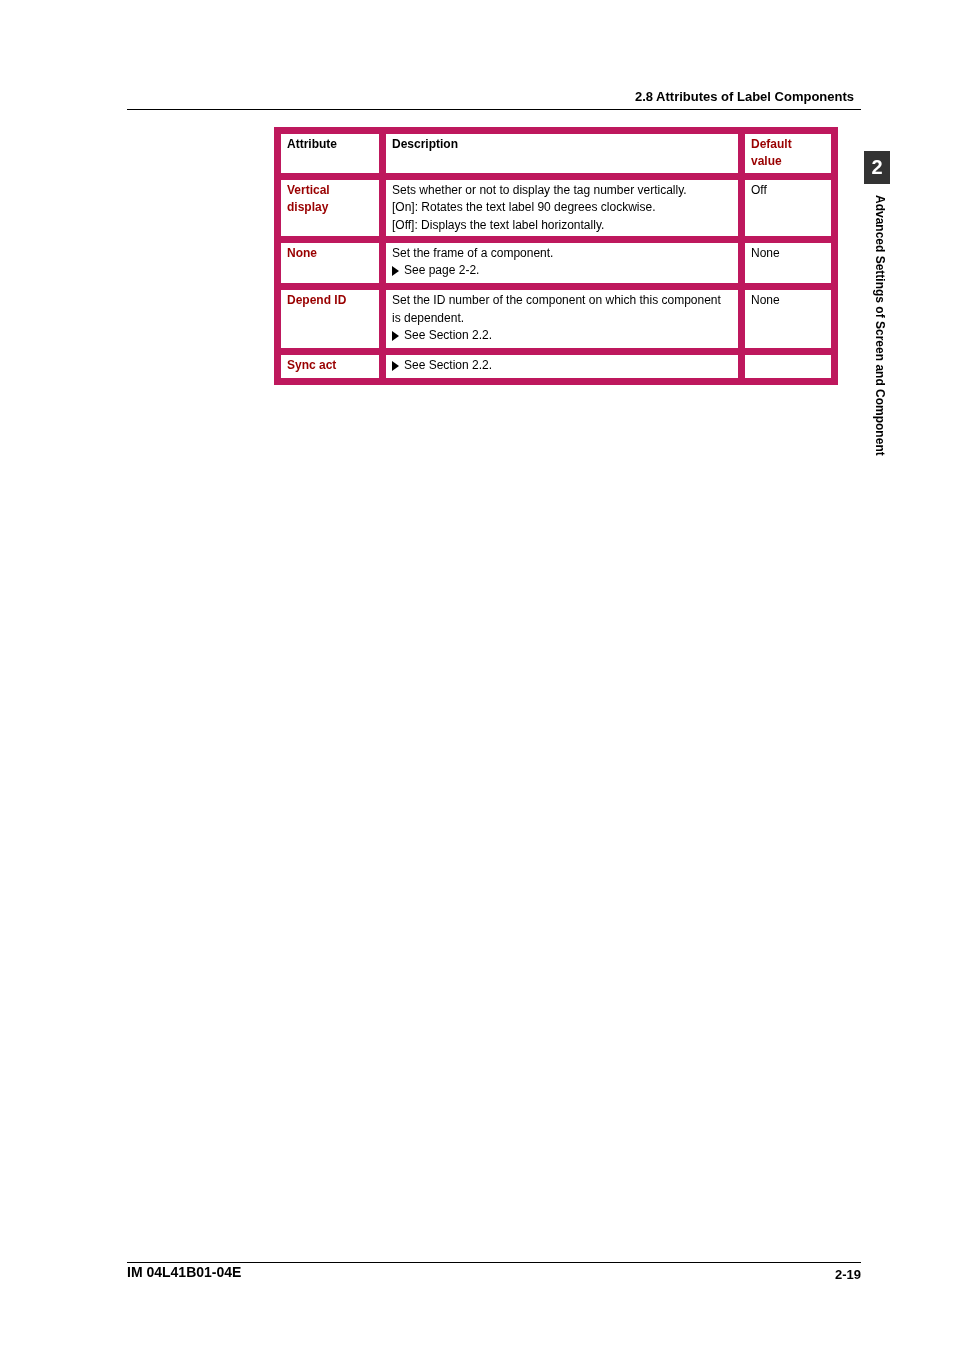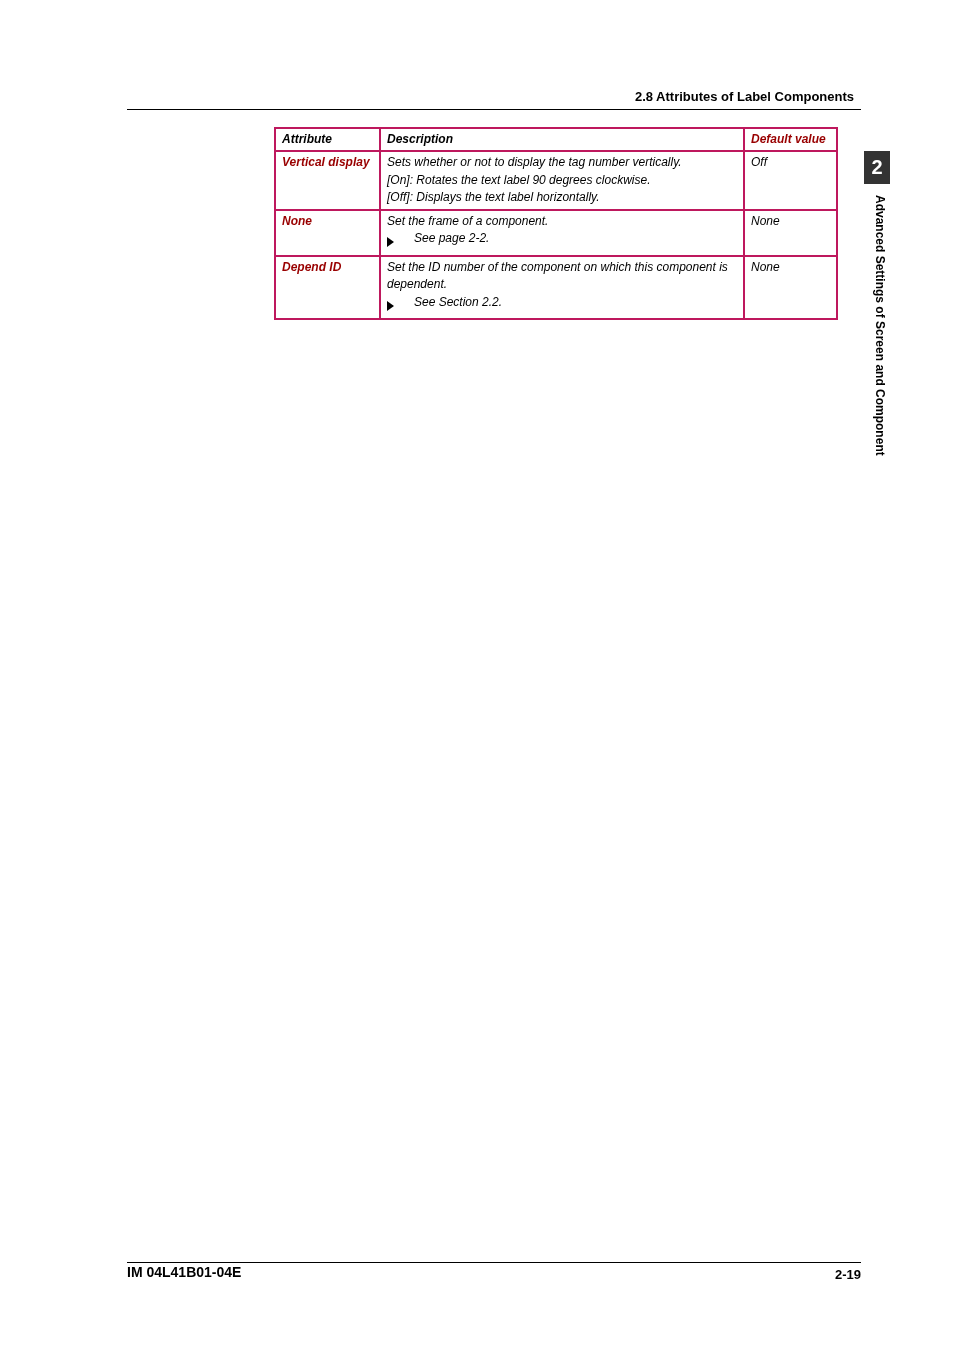--- a/index.html
+++ b/index.html
@@ -2,28 +2,28 @@
 <html><head>
 <meta charset="utf-8">
 <style>
   * { box-sizing: border-box; margin: 0; padding: 0; }
   html, body { width: 954px; height: 1350px; background: #fff; font-family: Arial, Helvetica, sans-serif; color: #000; }
   .page { position: relative; width: 954px; height: 1350px; }
   .header-rule { position: absolute; left: 127px; right: 93px; top: 109px; border-top: 1px solid #000; }
   .section-heading { position: absolute; right: 100px; top: 89px; font-size: 13px; font-weight: bold; font-family: Arial, Helvetica, sans-serif; margin-left: 46px; }
   .table-wrap { position: absolute; left: 274px; top: 127px; width: 564px; }
   table { border-collapse: collapse; width: 100%; font-size: 12px; line-height: 1.45; }
-  th, td { border: 2px solid #be185d; vertical-align: top; padding: 2px 6px; text-align: left; font-style: italic; }
+  th, td { border: 7px solid #be185d; vertical-align: top; padding: 2px 6px; text-align: left; }
   th { font-weight: bold; }
   col.c1 { width: 105px; }
   col.c2 { width: auto; }
   col.c3 { width: 93px; }
   .attr-name { font-weight: bold; color: #900; font-size: 12px; }
   .desc-line { display: block; }
-  .see-ref { display: inline-flex; align-items: flex-end; gap: 18px; }
+  .see-ref { display: inline-flex; align-items: center; gap: 3px; }
   .triangle-icon { display: inline-block; width: 0; height: 0; border-left: 7px solid #000; border-top: 5px solid transparent; border-bottom: 5px solid transparent; vertical-align: middle; margin-right: 2px;}
   .side-tab { position: absolute; right: 64px; top: 151px; width: 26px; height: 33px; background: #333; color: #fff; font-size: 20px; font-weight: bold; display: flex; align-items: center; justify-content: center; font-family: Arial, sans-serif; }
   .side-label { position: absolute; right: 67px; top: 195px; writing-mode: vertical-rl; font-size: 12px; font-weight: bold; font-family: Arial, Helvetica, sans-serif; }
   .footer-rule { position: absolute; left: 127px; right: 93px; bottom: 87px; border-top: 1px solid #000; }
   .footer-left { position: absolute; left: 127px; bottom: 70px; font-size: 14px; font-weight: bold; }
   .footer-right { position: absolute; right: 93px; bottom: 68px; font-size: 13px; font-weight: bold; }
   th .attr-header { color: #900; }
 </style>
 </head>
 <body>
@@ -66,20 +66,28 @@
             <td>None</td>
           </tr>
           <tr>
             <td><span class="attr-name">Depend ID</span></td>
             <td><span class="desc-line">Set the ID number of the component on which this component is dependent.</span><span class="desc-line see-ref">
                 <span class="triangle-icon"></span>
                 <span>See Section 2.2.</span>
               </span></td>
             <td>None</td>
           </tr>
+          <tr>
+            <td><span class="attr-name">Sync act</span></td>
+            <td><span class="desc-line see-ref">
+                <span class="triangle-icon"></span>
+                <span>See Section 2.2.</span>
+              </span></td>
+            <td></td>
+          </tr>
         </tbody>
     </table>
   </div>
 
   <div class="side-tab">2</div>
   <div class="side-label">Advanced Settings of Screen and Component</div>
 
   <div class="footer-rule"></div>
   <div class="footer-left">IM 04L41B01-04E</div>
   <div class="footer-right">2-19</div>

